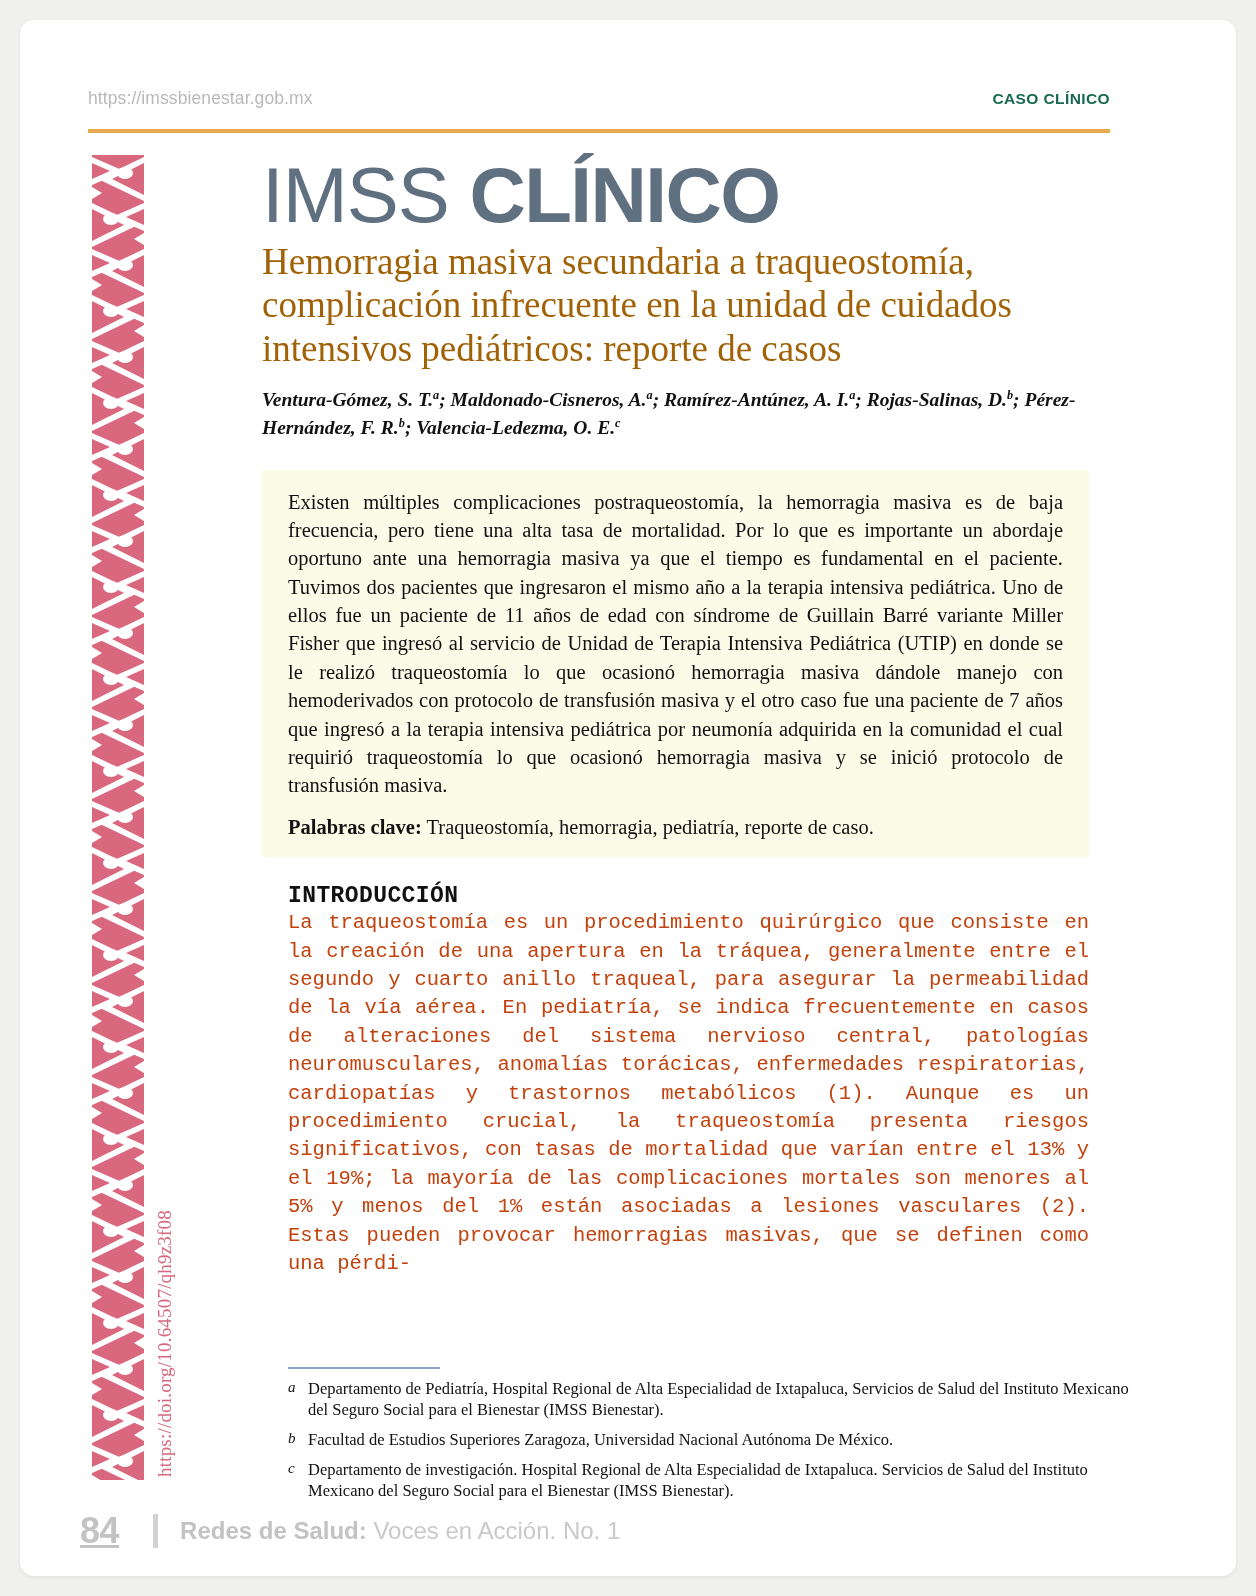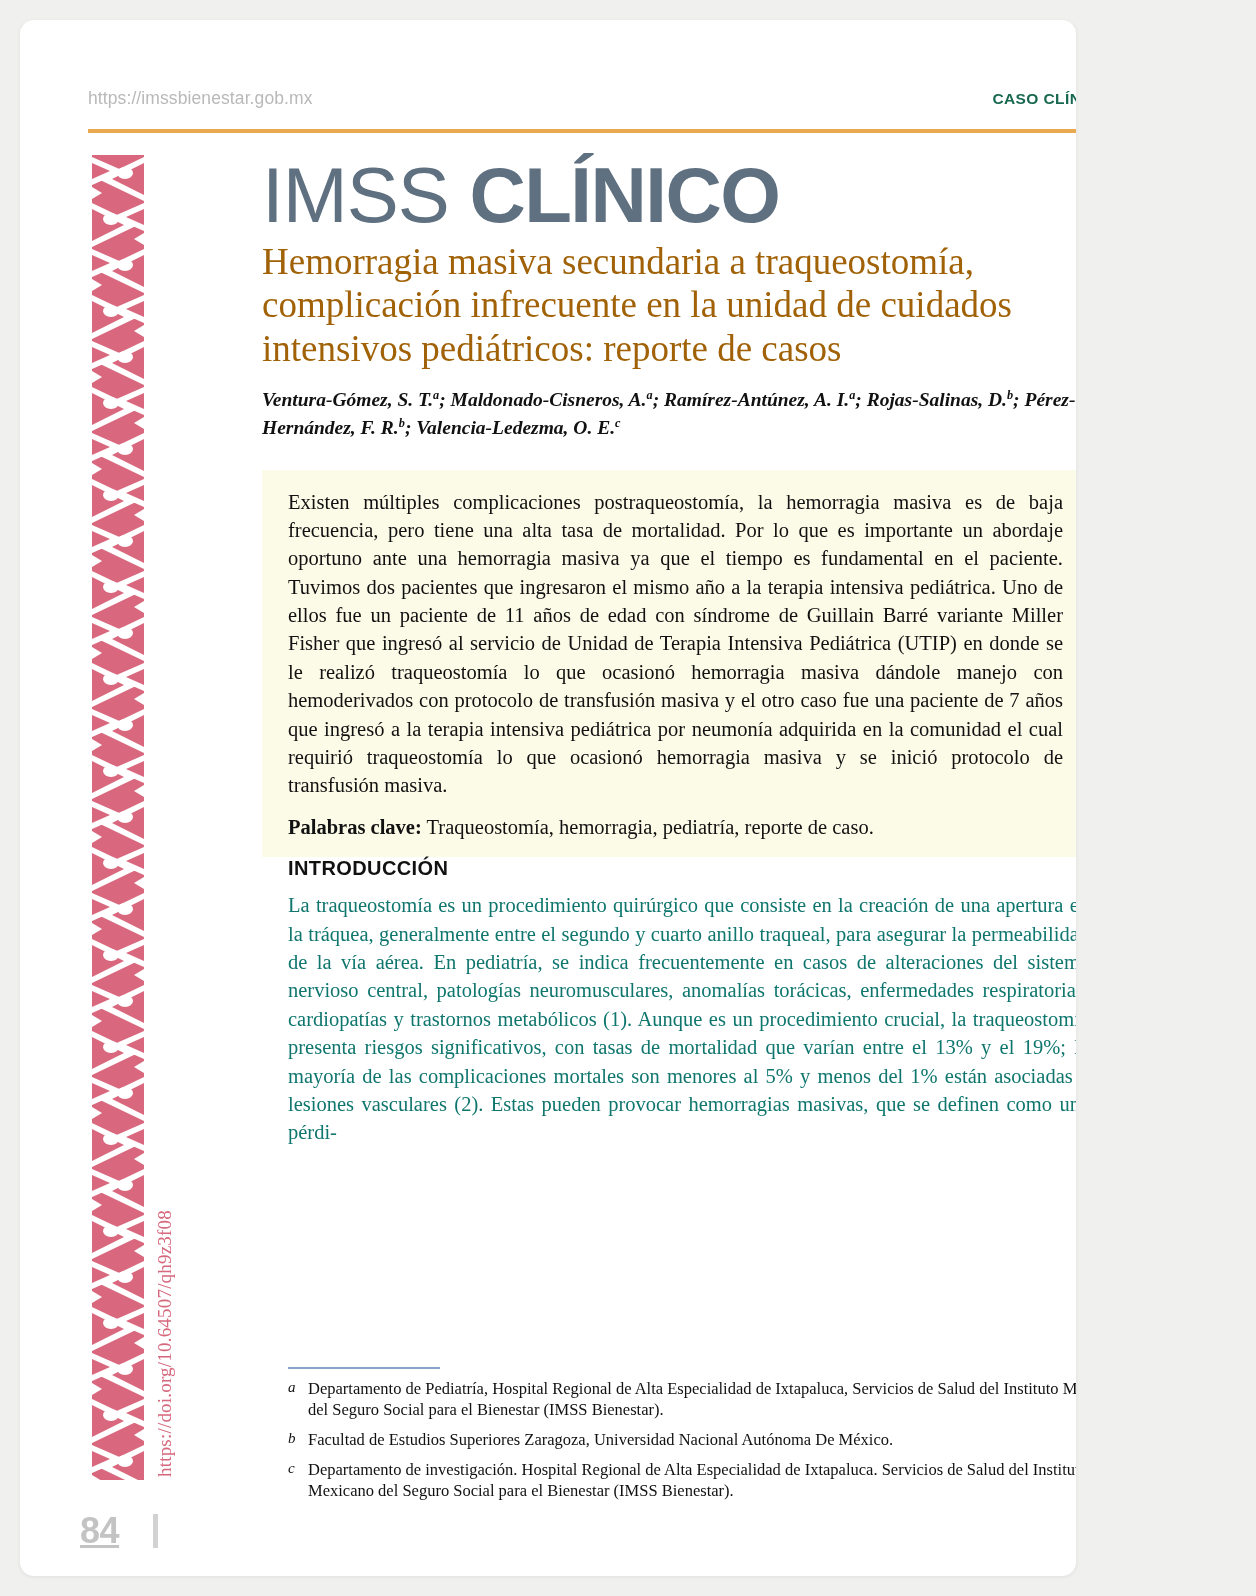--- a/index.html
+++ b/index.html
@@ -8,21 +8,21 @@
     background: #f0f0ef;
   }
   body {
     width: 1256px;
     height: 1596px;
     font-family: "Liberation Serif", serif;
     -webkit-font-smoothing: antialiased;
   }
   #page {
     position: relative;
-    width: 1056px;
+    width: 1216px;
     height: 1556px;
     margin: 20px;
     background: #ffffff;
     border-radius: 14px;
     overflow: hidden;
     box-shadow: 0 1px 4px rgba(0,0,0,0.07);
   }
 
   
   .runhead {
@@ -156,34 +156,34 @@
     font-family: "Liberation Serif", serif;
     font-size: 20.5px;
     line-height: 1.385;
     color: #111;
     margin-top: 13px;
   }
   .keywords b { font-weight: bold; text-align: center; }
 
   
   .sec-head {
-    font-family: Liberation Sans, sans-serif;
-    font-weight: bold;
-    font-size: 20px;
+    font-family: Liberation Mono, monospace;
+    font-weight: bold;
+    font-size: 23px;
     letter-spacing: 0.4px;
     color: #111;
+    margin-top: 26px;
     margin-left: 26px;
   }
   .sec-body {
-    font-family: Liberation Serif, serif;
+    font-family: Liberation Mono, monospace;
     font-size: 20.5px;
     line-height: 1.385;
     text-align: justify;
-    color: #0f766e;
-    margin-top: 11px;
+    color: #c2410c;
     margin-left: 26px;
     width: 827px;
     box-sizing: border-box;
     padding-right: 26px;
   }
 
   
   .fn-rule {
     position: absolute;
     left: 268px;
@@ -311,15 +311,16 @@
     </div>
     <div class="fn">
       <div class="fn-mark">c</div>
       <div class="fn-text">Departamento de investigación. Hospital Regional de Alta Especialidad de Ixtapaluca. Servicios de Salud del Instituto Mexicano del Seguro Social para el Bienestar (IMSS Bienestar).</div>
     </div>
   </div>
 
   <div class="footer">
     <div class="folio">84</div>
     <div class="footer-bar"></div>
+    <div class="footer-text"><b>Redes de Salud:</b><span> Voces en Acción. No. 1</span></div>
   </div>
 
 </div>
 
 </body></html>

